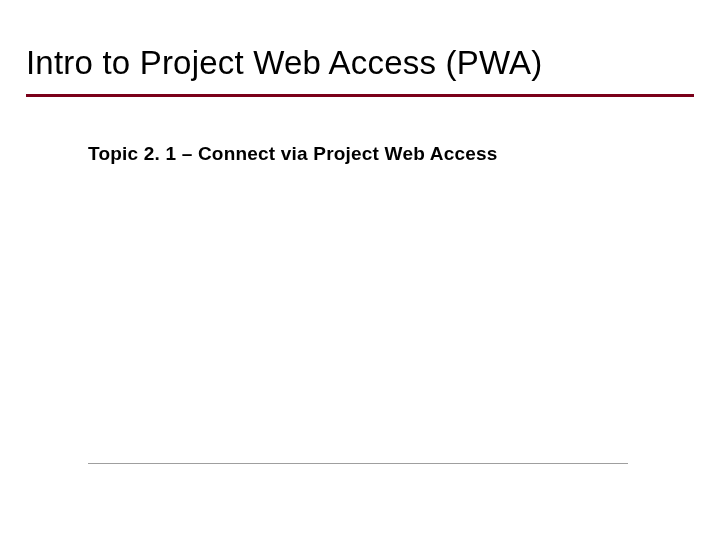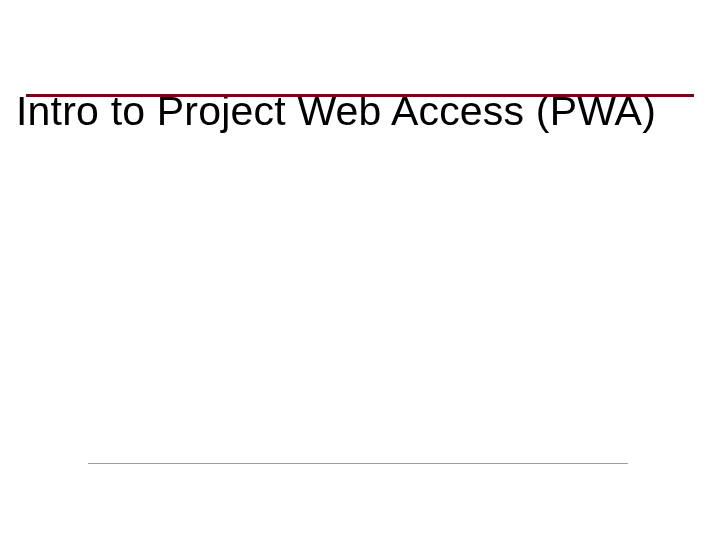--- a/index.html
+++ b/index.html
@@ -13,25 +13,24 @@
   }
   .slide {
     position: relative;
     width: 720px;
     height: 540px;
     box-sizing: border-box;
   }
   .title {
     position: absolute;
     top: 44px;
-    left: 16px;
-    font-size: 41px;
+    left: 26px;
+    font-size: 33px;
     color: #000000;
     letter-spacing: 0.2px;
-    margin-top: 44px;
   }
   .title-rule {
     position: absolute;
     top: 94px;
     left: 26px;
     width: 668px;
     height: 0;
     border-top: 3px solid #7a0019;
   }
   .topics {
@@ -62,16 +61,17 @@
   }
 </style>
 </head>
 <body>
 
 <div class="slide">
   <div class="title">Intro to Project Web Access (PWA)</div>
   <div class="title-rule"></div>
 
   <div class="topics">
+    <div class="topic active">Topic 2. 1 – Connect via Project Web Access</div>
   </div>
 
   <div class="bottom-rule"></div>
 </div>
 
 </body></html>

